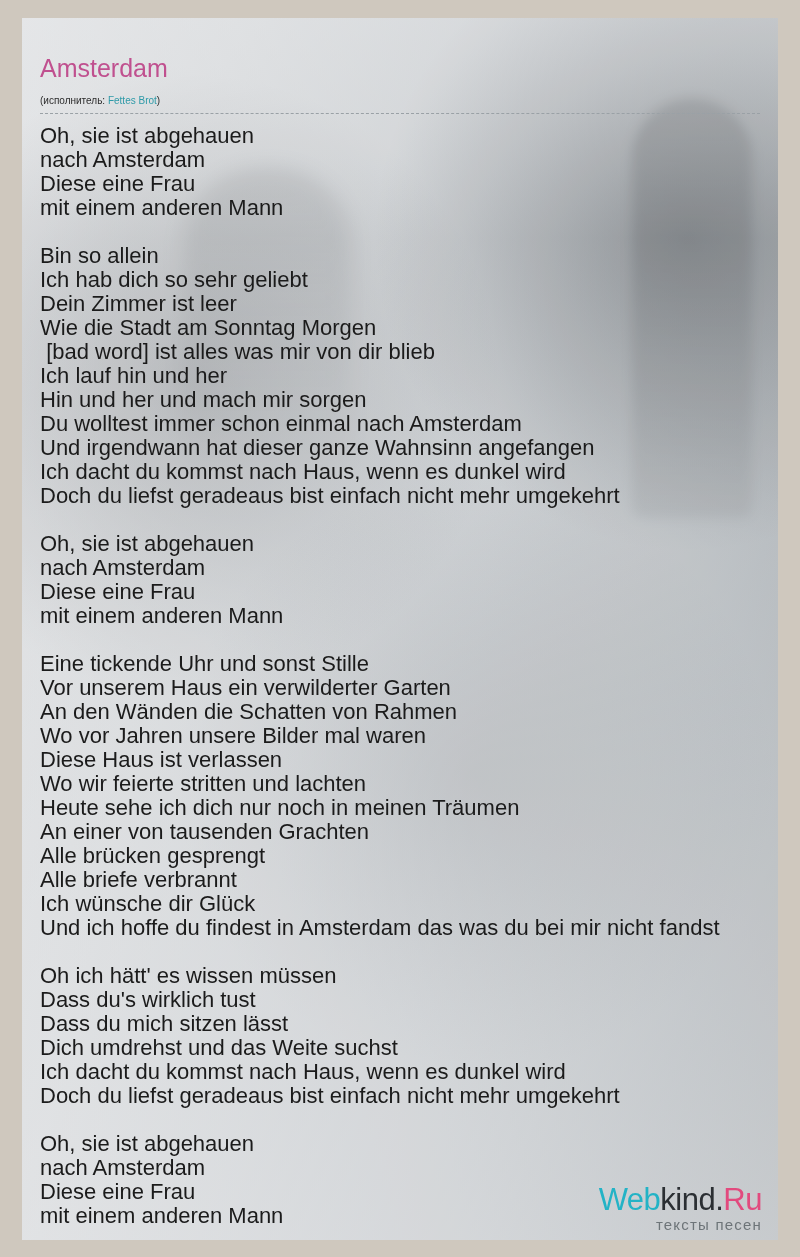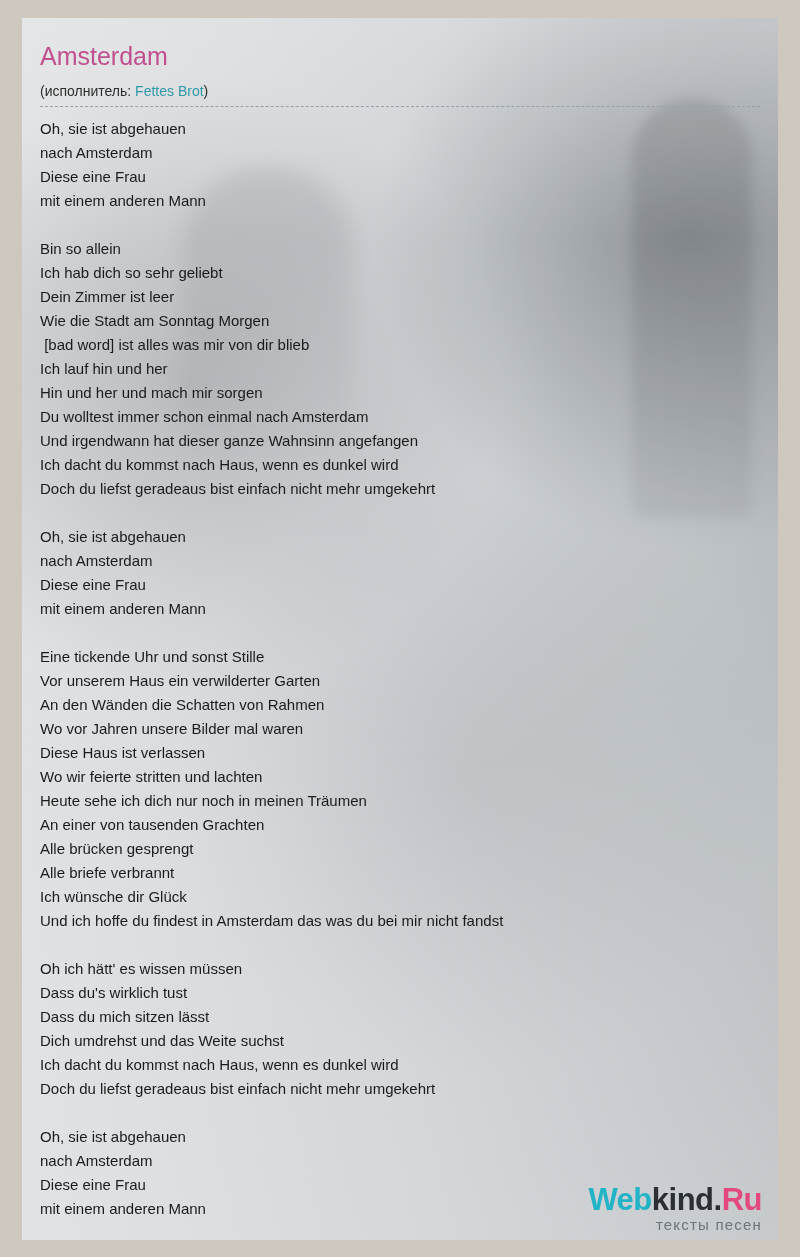--- a/index.html
+++ b/index.html
@@ -62,53 +62,53 @@
     filter: blur(10px);
     opacity: 0.5;
   }
   .content {
     position: relative;
     padding: 20px 18px 0 18px;
   }
   .song-title {
     font-size: 25px;
     color: #c0508f;
-    margin: 4px 0 2px 0;
+    margin: 16px 0 2px 0;
     font-weight: normal;
     line-height: 1.15;
   }
   .performer-line {
-    font-size: 14px;
+    font-size: 10px;
     color: #2d2d2d;
     padding-bottom: 7px;
     border-bottom: 1px dashed #9aa1a6;
     margin-bottom: 10px;
     margin-top: 12px;
   }
   .performer-link {
     color: #2e9aa8;
     text-decoration: none;
   }
   .lyrics {
-    font-size: 15px;
+    font-size: 22px;
     line-height: 24px;
     color: #1b1b1b;
     white-space: pre-wrap;
     font-family: "Liberation Sans", sans-serif;
   }
   .watermark {
     position: absolute;
     right: 16px;
     bottom: 8px;
     text-align: right;
     line-height: 1;
   }
   .wm-main {
     font-size: 31px;
-    font-weight: bold;
+    font-weight: normal;
     letter-spacing: -0.5px;
     margin-left: 41px;
   }
   .wm-web { color: #23b3c6; }
   .wm-kind { color: #2b2f33; }
   .wm-dot { color: #2b2f33; }
   .wm-ru { color: #e24a7e; }
   .wm-sub {
     font-size: 15px;
     color: #6d7478;

